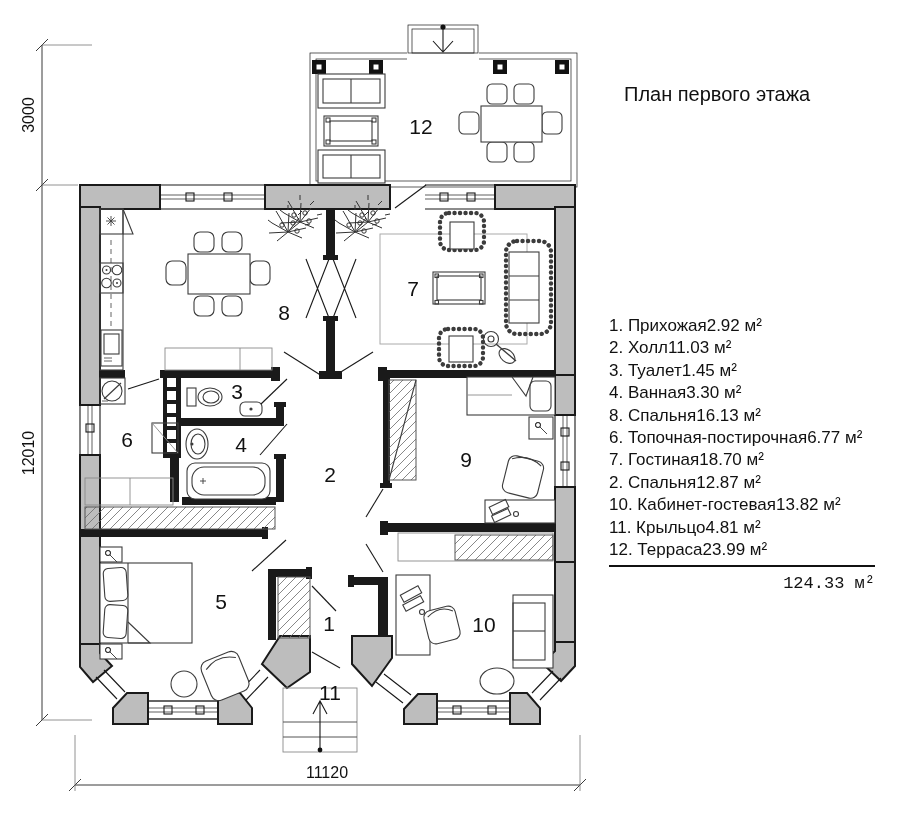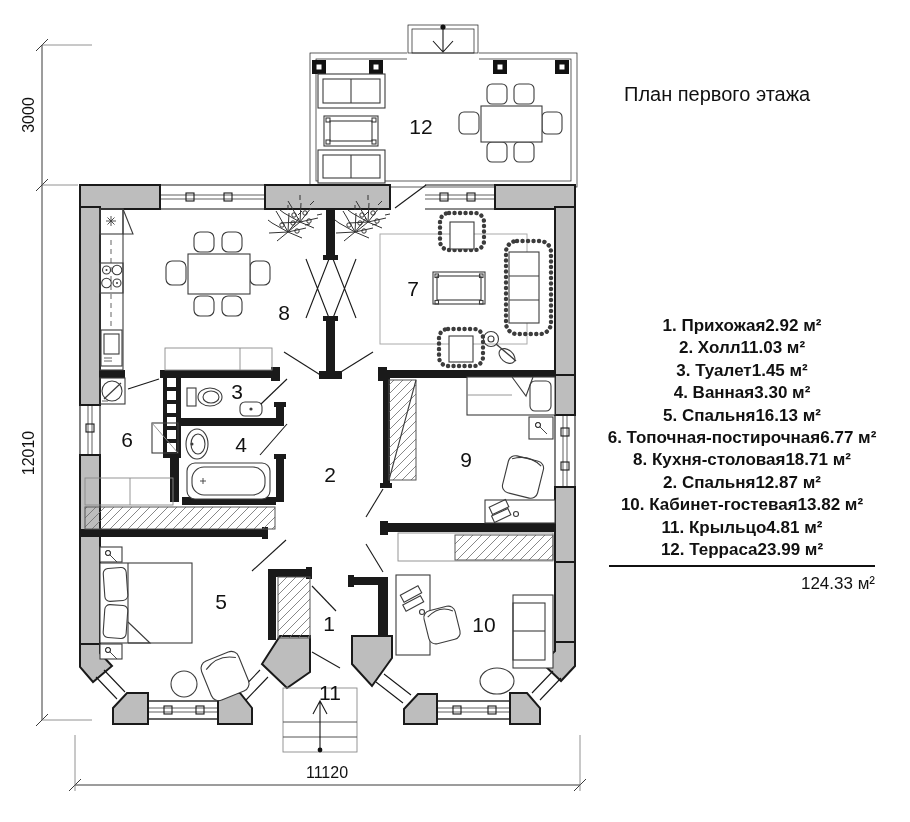--- a/index.html
+++ b/index.html
@@ -19,23 +19,23 @@
   .door{stroke:#1a1a1a;stroke-width:1.1;fill:none;}
   .bead{fill:none;stroke:#3c3c3c;stroke-width:4.4;stroke-dasharray:0.1 5.4;stroke-linecap:round;}
   .dim{stroke:#3a3a3a;stroke-width:1;fill:none;}
   .dimx{stroke:#777;stroke-width:0.8;fill:none;}
   .dimtext{font:16px "Liberation Sans",sans-serif;fill:#111;}
   .roomnum{font:21px "Liberation Sans",sans-serif;fill:#111;text-anchor:middle;}
 
   
   .title{position:absolute;left:624px;top:56px;font-size:20px;margin-top:27px;}
   .legend{position:absolute;left:609px;top:315px;width:266px;font-size:17px;}
-  .legend-row{display:flex;justify-content:center;height:22.4px;line-height:22.4px;white-space:nowrap;font-weight:bold;}
+  .legend-row{display:flex;justify-content:flex-start;height:22.4px;line-height:22.4px;white-space:nowrap;}
   .legend-rule{border-top:2px solid #111;margin-top:4px;}
-  .legend-total{text-align:right;padding-top:6px;height:22px;line-height:22px;}
+  .legend-total{text-align:right;padding-top:6px;height:22px;line-height:22px;font-family:Liberation Mono, monospace;}
 </style>
 </head>
 <body>
 
 <div id="stage">
 
 <svg id="plan-svg" width="910" height="822" viewBox="0 0 910 822">
   <defs>
     <pattern id="hat" width="9" height="9" patternUnits="userSpaceOnUse">
       <path d="M0 9 L9 0" stroke="#6a6a6a" stroke-width="0.8"></path>
@@ -466,30 +466,30 @@
   </div>
   <div class="legend-row">
     <span>3. Туалет</span>
     <span>1.45 м²</span>
   </div>
   <div class="legend-row">
     <span>4. Ванная</span>
     <span>3.30 м²</span>
   </div>
   <div class="legend-row">
-    <span>5. Спальня</span>
+    <span>8. Спальня</span>
     <span>16.13 м²</span>
   </div>
   <div class="legend-row">
     <span>6. Топочная-постирочная</span>
     <span>6.77 м²</span>
   </div>
   <div class="legend-row">
-    <span>8. Кухня-столовая</span>
-    <span>18.71 м²</span>
+    <span>7. Гостиная</span>
+    <span>18.70 м²</span>
   </div>
   <div class="legend-row">
     <span>2. Спальня</span>
     <span>12.87 м²</span>
   </div>
   <div class="legend-row">
     <span>10. Кабинет-гостевая</span>
     <span>13.82 м²</span>
   </div>
   <div class="legend-row">

